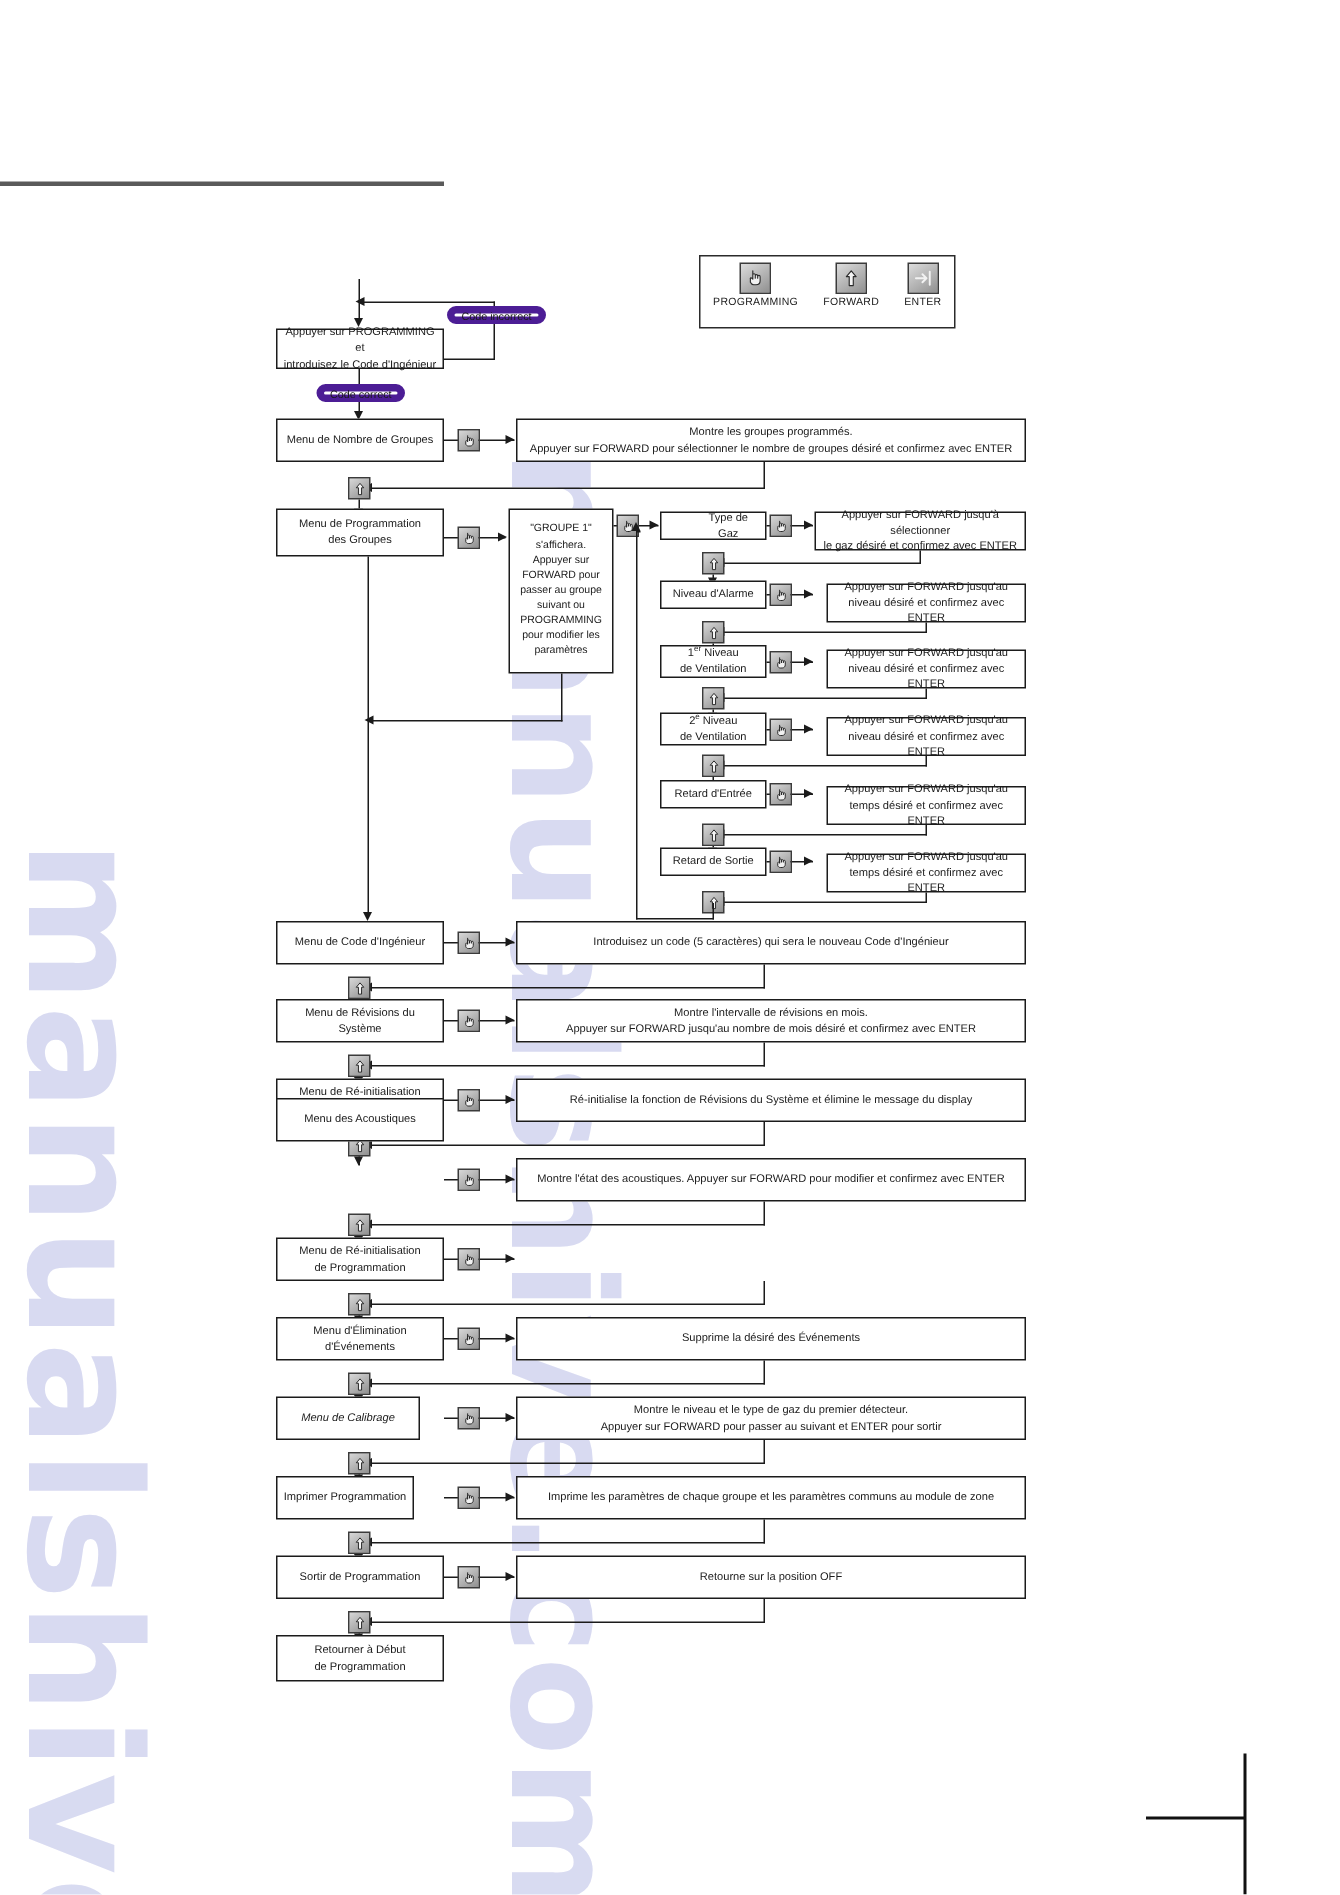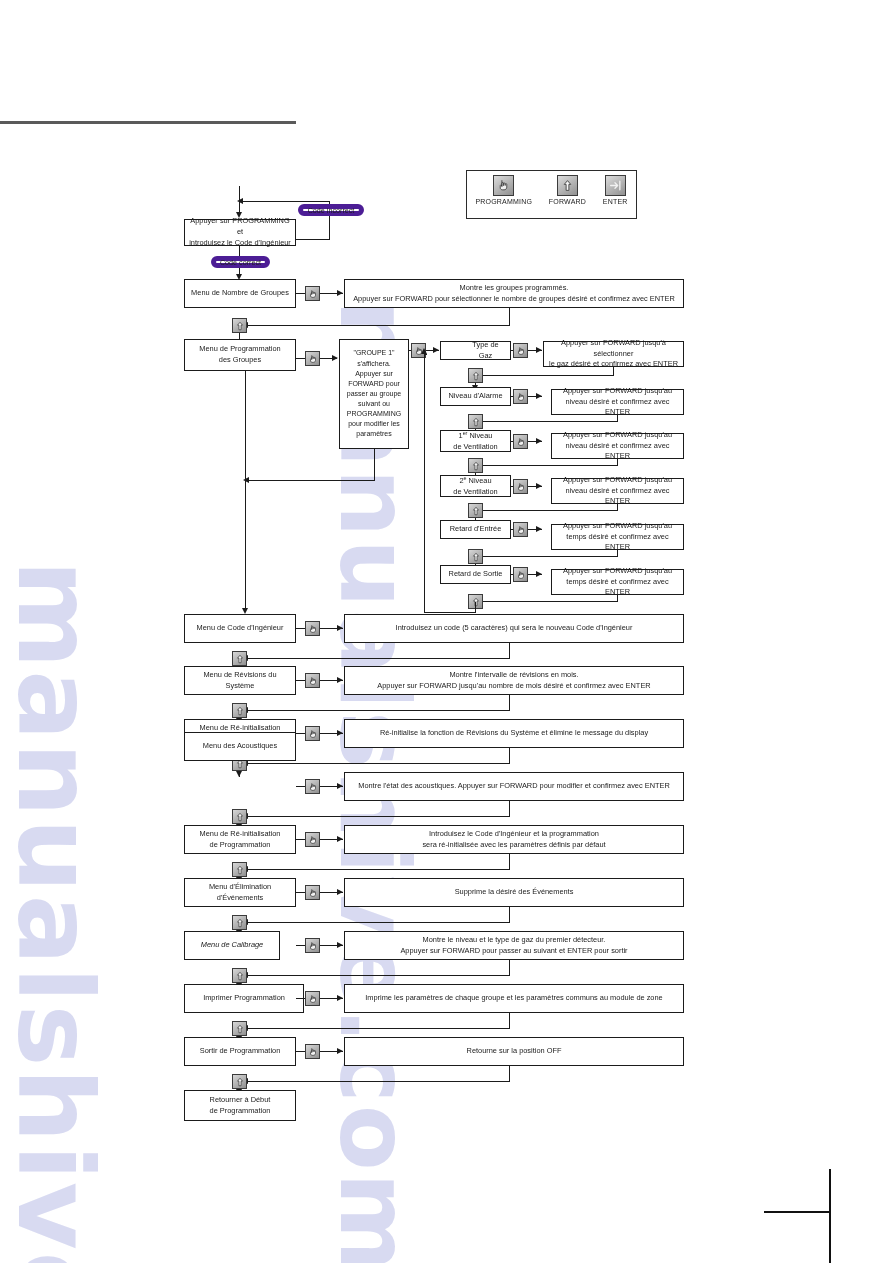--- a/index.html
+++ b/index.html
@@ -432,24 +432,20 @@
     <div>Menu de Ré-initialisation</div>
     <div>de Programmation</div>
   </div>
   <div class="ln h" style="left:296px;top:839px;width:47px;"></div>
   <div class="chip" style="left:305px;top:832px;">
     <svg width="10" height="10" viewBox="0 0 24 24">
         <path d="M9 3v10M9 13V8a1.5 1.5 0 013 0v4m0-3a1.5 1.5 0 013 0v3m0-2a1.5 1.5 0 013 0v5c0 3-2 5-5 5h-3c-2 0-3-1-4-3L6 13c-.5-1 .5-2 1.4-1.3L9 13" fill="#f1f1f1" stroke="#2a2a2a" stroke-width="1.6" stroke-linejoin="round"></path>
       </svg>
   </div>
   <div class="arw arw-r" style="left:337px;top:835.5px;"></div>
-  <div class="box" style="left:344px;top:825px;width:340px;height:29px;flex-direction:column;">
-    <div>Introduisez le Code d'Ingénieur et la programmation</div>
-    <div>sera ré-initialisée avec les paramètres définis par défaut</div>
-  </div>
   <div class="ln v" style="left:509px;top:854px;height:16px;"></div>
   <div class="ln h" style="left:247px;top:869px;width:263px;"></div>
   <div class="arw arw-l" style="left:242px;top:865.5px;"></div>
   <div class="chip" style="left:232px;top:862px;">
     <svg width="10" height="10" viewBox="0 0 24 24">
         <path d="M12 3l6 7h-3.5v11h-5V10H6z" fill="#f4f4f4" stroke="#2a2a2a" stroke-width="1.6" stroke-linejoin="round"></path>
       </svg>
   </div>
   <div class="ln v" style="left:239px;top:877px;height:6px;"></div>
   <div class="arw arw-d" style="left:235.5px;top:877px;"></div>
@@ -497,21 +493,21 @@
   <div class="ln h" style="left:247px;top:975px;width:263px;"></div>
   <div class="arw arw-l" style="left:242px;top:971.5px;"></div>
   <div class="chip" style="left:232px;top:968px;">
     <svg width="10" height="10" viewBox="0 0 24 24">
         <path d="M12 3l6 7h-3.5v11h-5V10H6z" fill="#f4f4f4" stroke="#2a2a2a" stroke-width="1.6" stroke-linejoin="round"></path>
       </svg>
   </div>
   <div class="ln v" style="left:239px;top:983px;height:6px;"></div>
   <div class="arw arw-d" style="left:235.5px;top:983px;"></div>
 
-  <div class="box" style="left:184px;top:984px;width:120px;height:29px;">
+  <div class="box" style="left:184px;top:984px;width:92px;height:29px;">
     <span>Imprimer Programmation</span>
   </div>
   <div class="ln h" style="left:296px;top:998px;width:47px;"></div>
   <div class="chip" style="left:305px;top:991px;">
     <svg width="10" height="10" viewBox="0 0 24 24">
         <path d="M9 3v10M9 13V8a1.5 1.5 0 013 0v4m0-3a1.5 1.5 0 013 0v3m0-2a1.5 1.5 0 013 0v5c0 3-2 5-5 5h-3c-2 0-3-1-4-3L6 13c-.5-1 .5-2 1.4-1.3L9 13" fill="#f1f1f1" stroke="#2a2a2a" stroke-width="1.6" stroke-linejoin="round"></path>
       </svg>
   </div>
   <div class="arw arw-r" style="left:337px;top:994.5px;"></div>
   <div class="box" style="left:344px;top:984px;width:340px;height:29px;">

